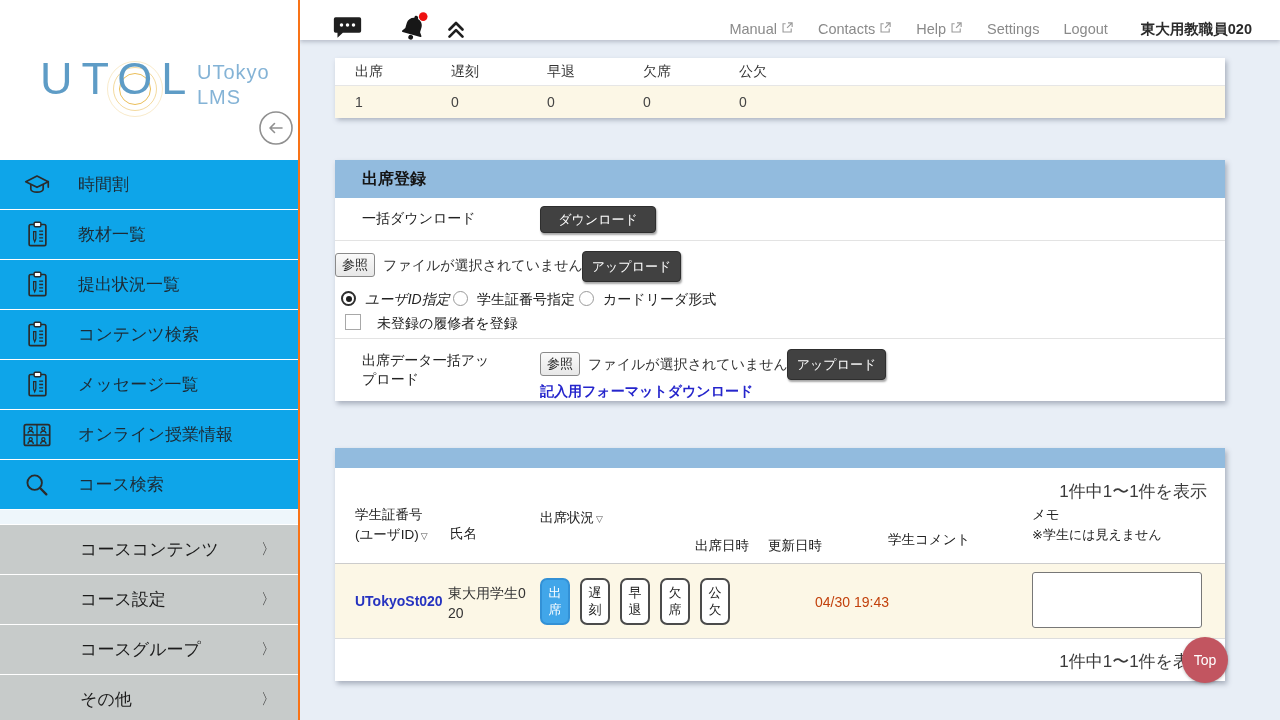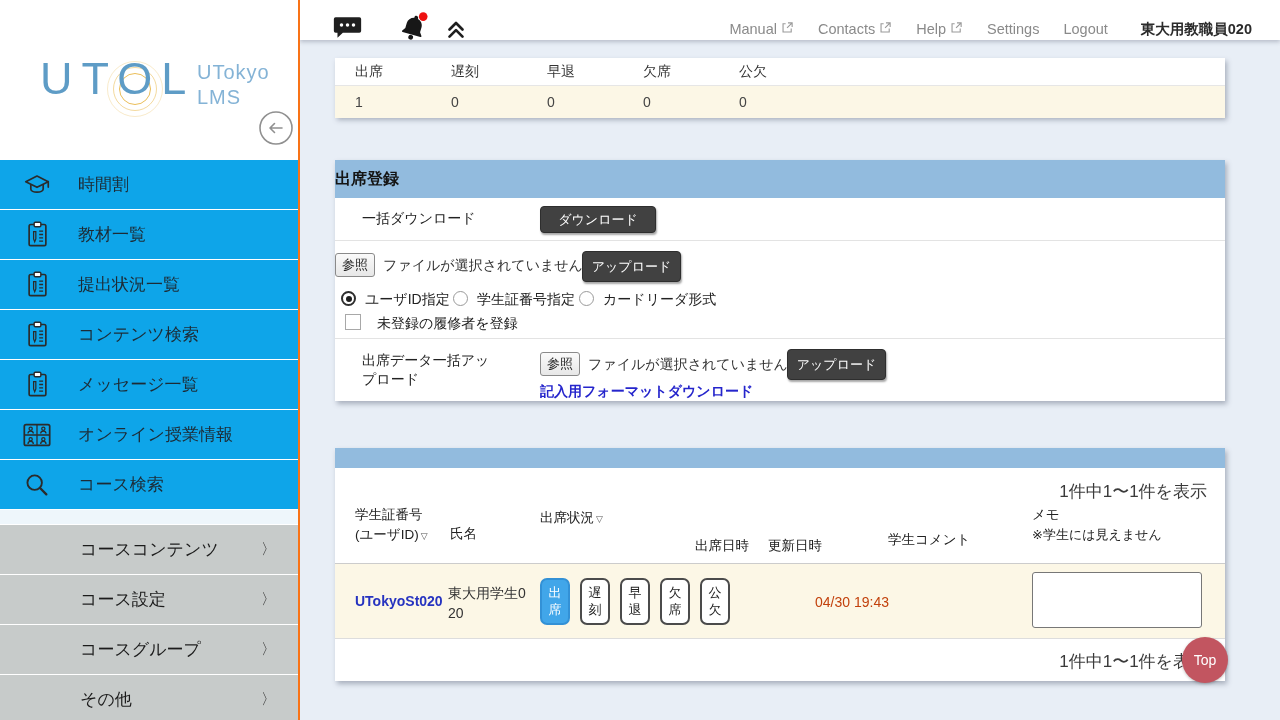--- a/index.html
+++ b/index.html
@@ -46,21 +46,21 @@
     box-shadow:2px 3px 5px rgba(90,100,120,.45);}
   
   .summary-panel{top:58px;height:59px;}
   .sum-row{display:flex;align-items:center;height:27px;border-bottom:1px solid #e6e6e6;}
   .sum-row.values{height:32px;background:#fcf7e6;border-bottom:none;}
   .sum-cell{width:96px;padding-left:20px;box-sizing:border-box;font-size:14px;color:#333;}
   .sum-row.values .sum-cell{color:#444;}
   
   .att-panel{top:160px;height:241px;}
   .panel-header{height:38px;background:#92bbde;display:flex;align-items:center;
-    font-weight:bold;font-size:16px;color:#151515;}
+    padding-left:27px;font-weight:bold;font-size:16px;color:#151515;}
   .form-row{display:flex;border-bottom:1px solid #e3e3e3;box-sizing:border-box;}
   .form-row:last-child{border-bottom:none;}
   .fr-label{width:205px;flex:0 0 205px;box-sizing:border-box;padding-left:27px;
     display:flex;align-items:center;font-size:14px;color:#222;}
   .fr-controls{position:relative;flex:1;}
   .row-download{height:43px;}
   .row-register{height:98px;}
   .row-upload{height:62px;}
   .btn-dark{background:#414141;color:#fff;border:1px solid #2e2e2e;border-radius:4px;
     box-shadow:1px 2px 2px rgba(0,0,0,.35);font-size:13px;display:flex;align-items:center;
@@ -332,21 +332,21 @@
     </div>
   </div>
 
   <div class="form-row row-register">
     <div class="fr-controls">
       <button class="btn-browse" style="top:12px;">参照</button>
       <span class="file-text" style="top:16px;">ファイルが選択されていません。</span>
       <button class="btn-dark btn-upload">アップロード</button>
 
       <span class="radio checked" style="left:6px;top:50px;"></span>
-      <span class="rlabel" style="left:30px;top:50px;">ユーザID指定</span>
+      <span class="rlabel" style="left:30px;top:50px;font-style:italic;">ユーザID指定</span>
       <span class="radio" style="left:118px;top:50px;"></span>
       <span class="rlabel" style="left:142px;top:50px;">学生証番号指定</span>
       <span class="radio" style="left:244px;top:50px;"></span>
       <span class="rlabel" style="left:268px;top:50px;">カードリーダ形式</span>
 
       <span class="checkbox" style="left:10px;top:73px;"></span>
       <span class="rlabel" style="left:42px;top:74px;">未登録の履修者を登録</span>
     </div>
   </div>
 

